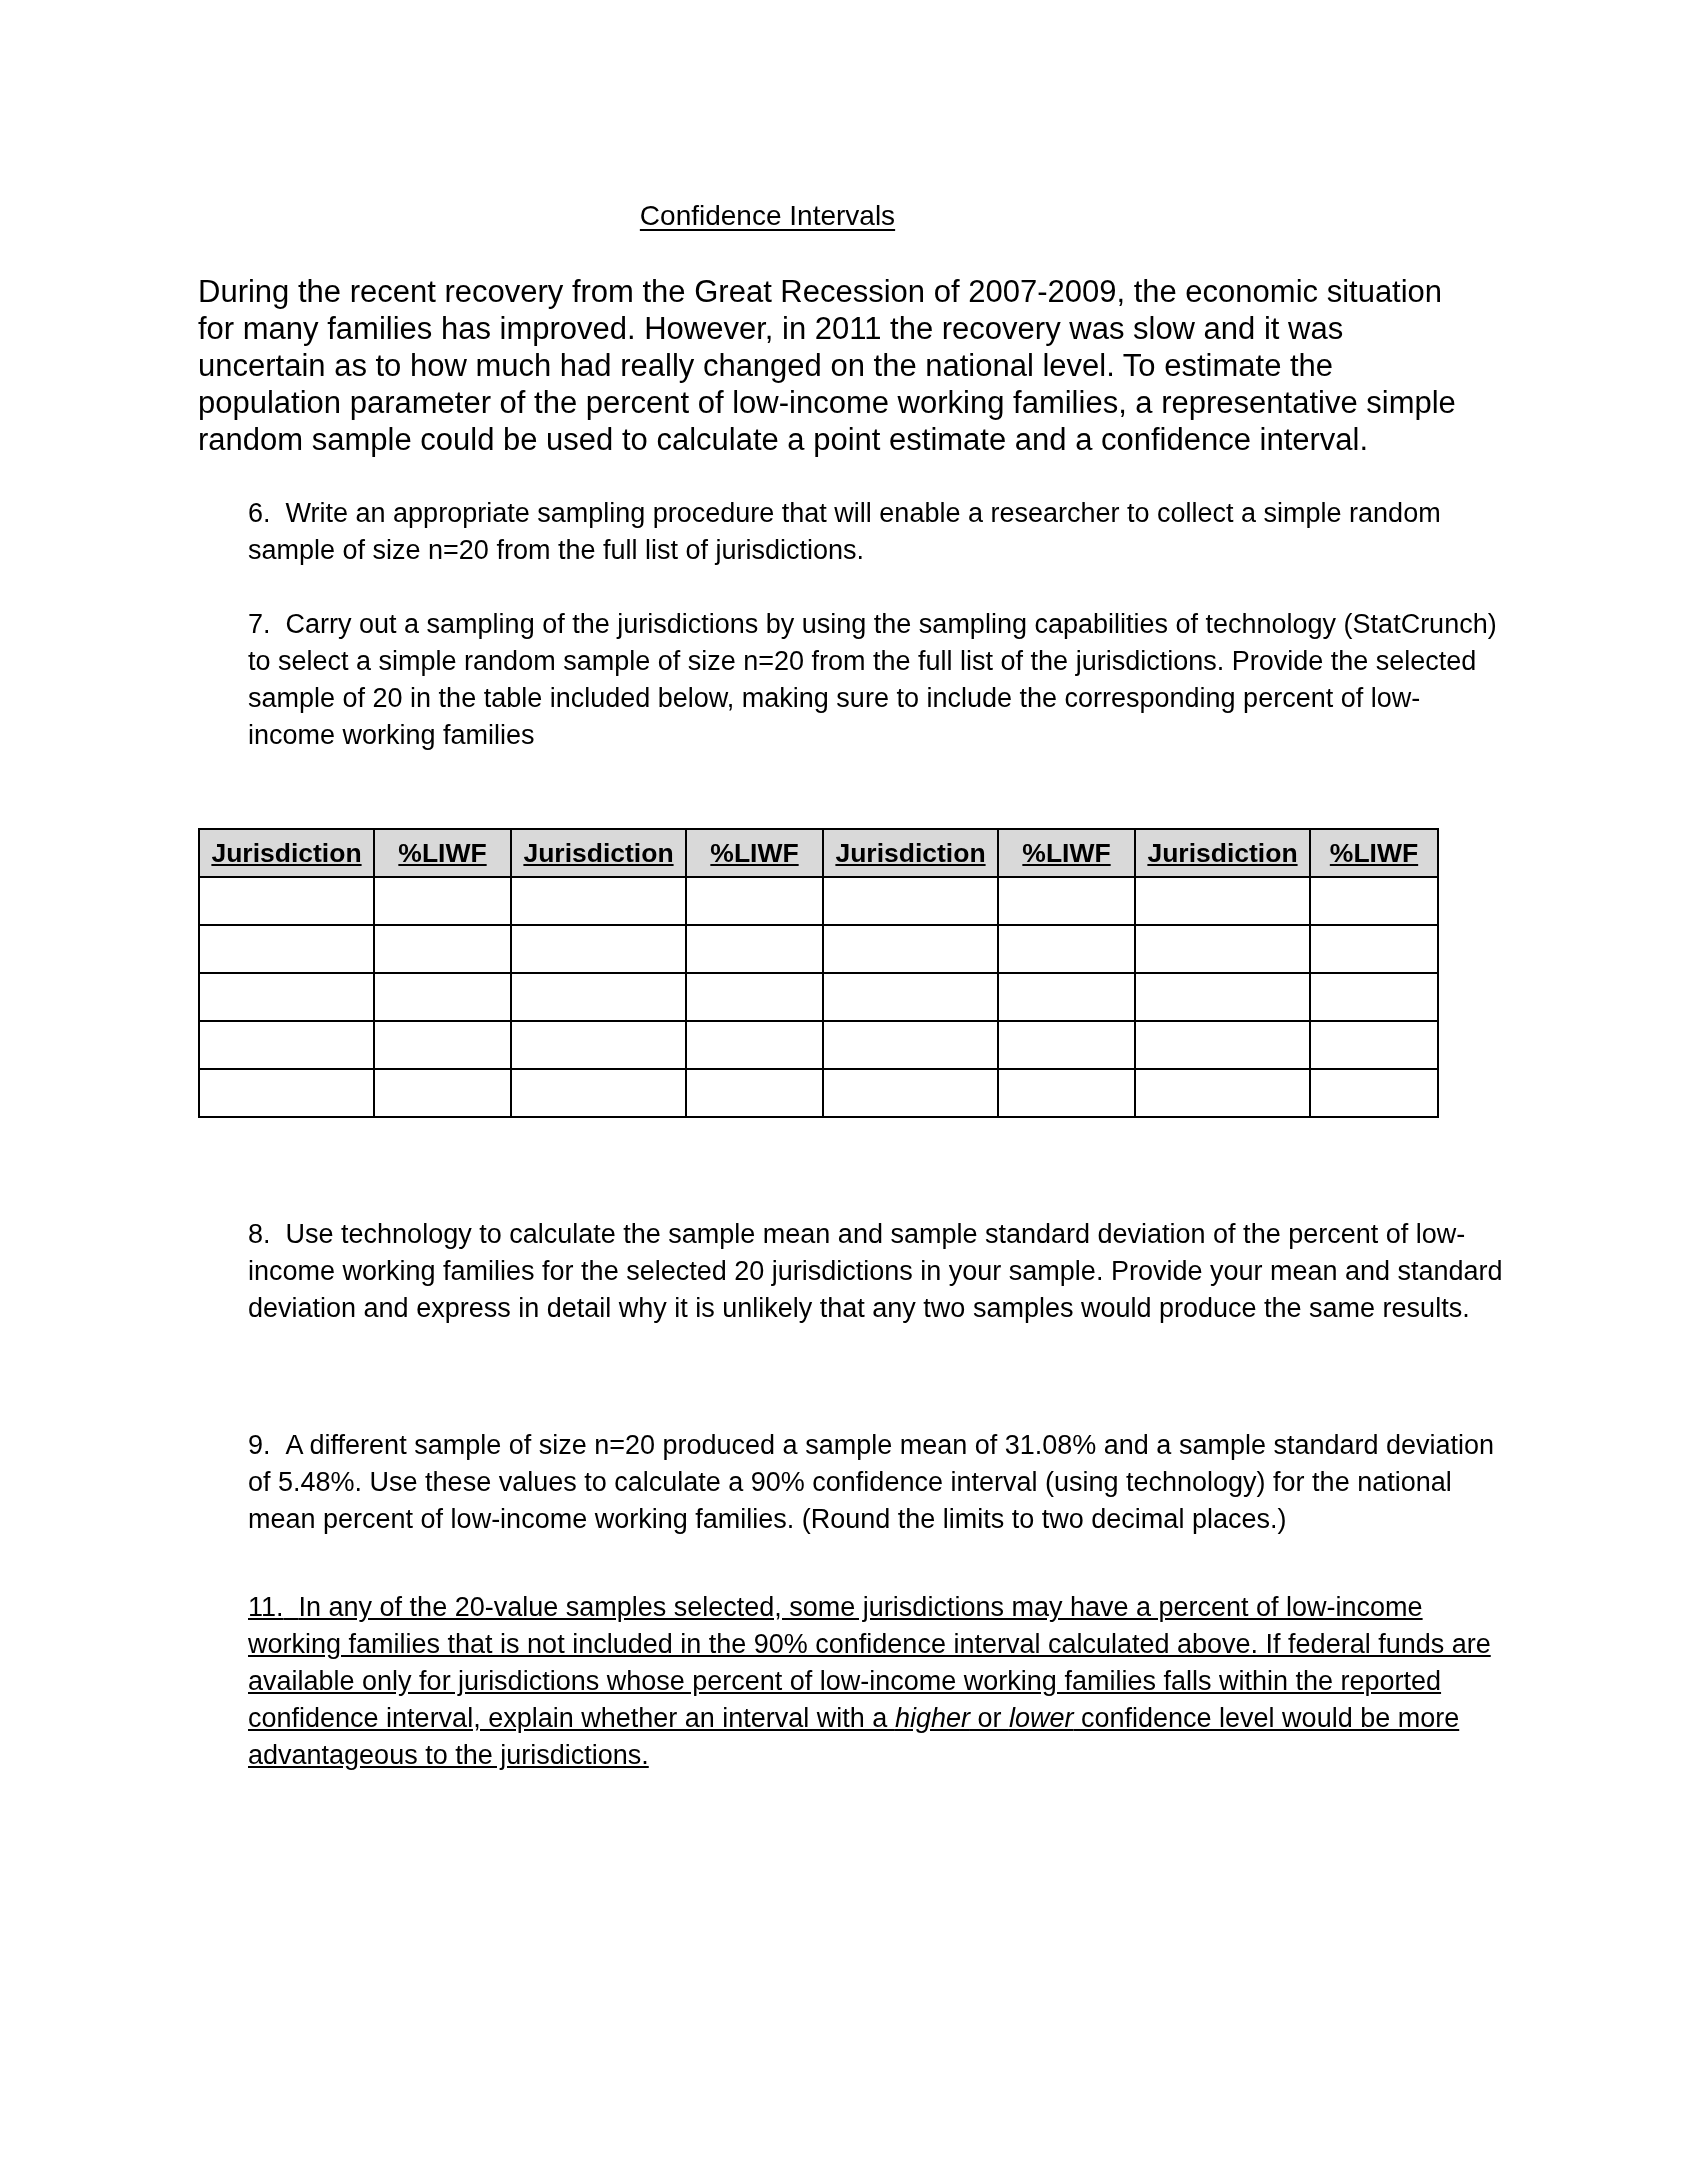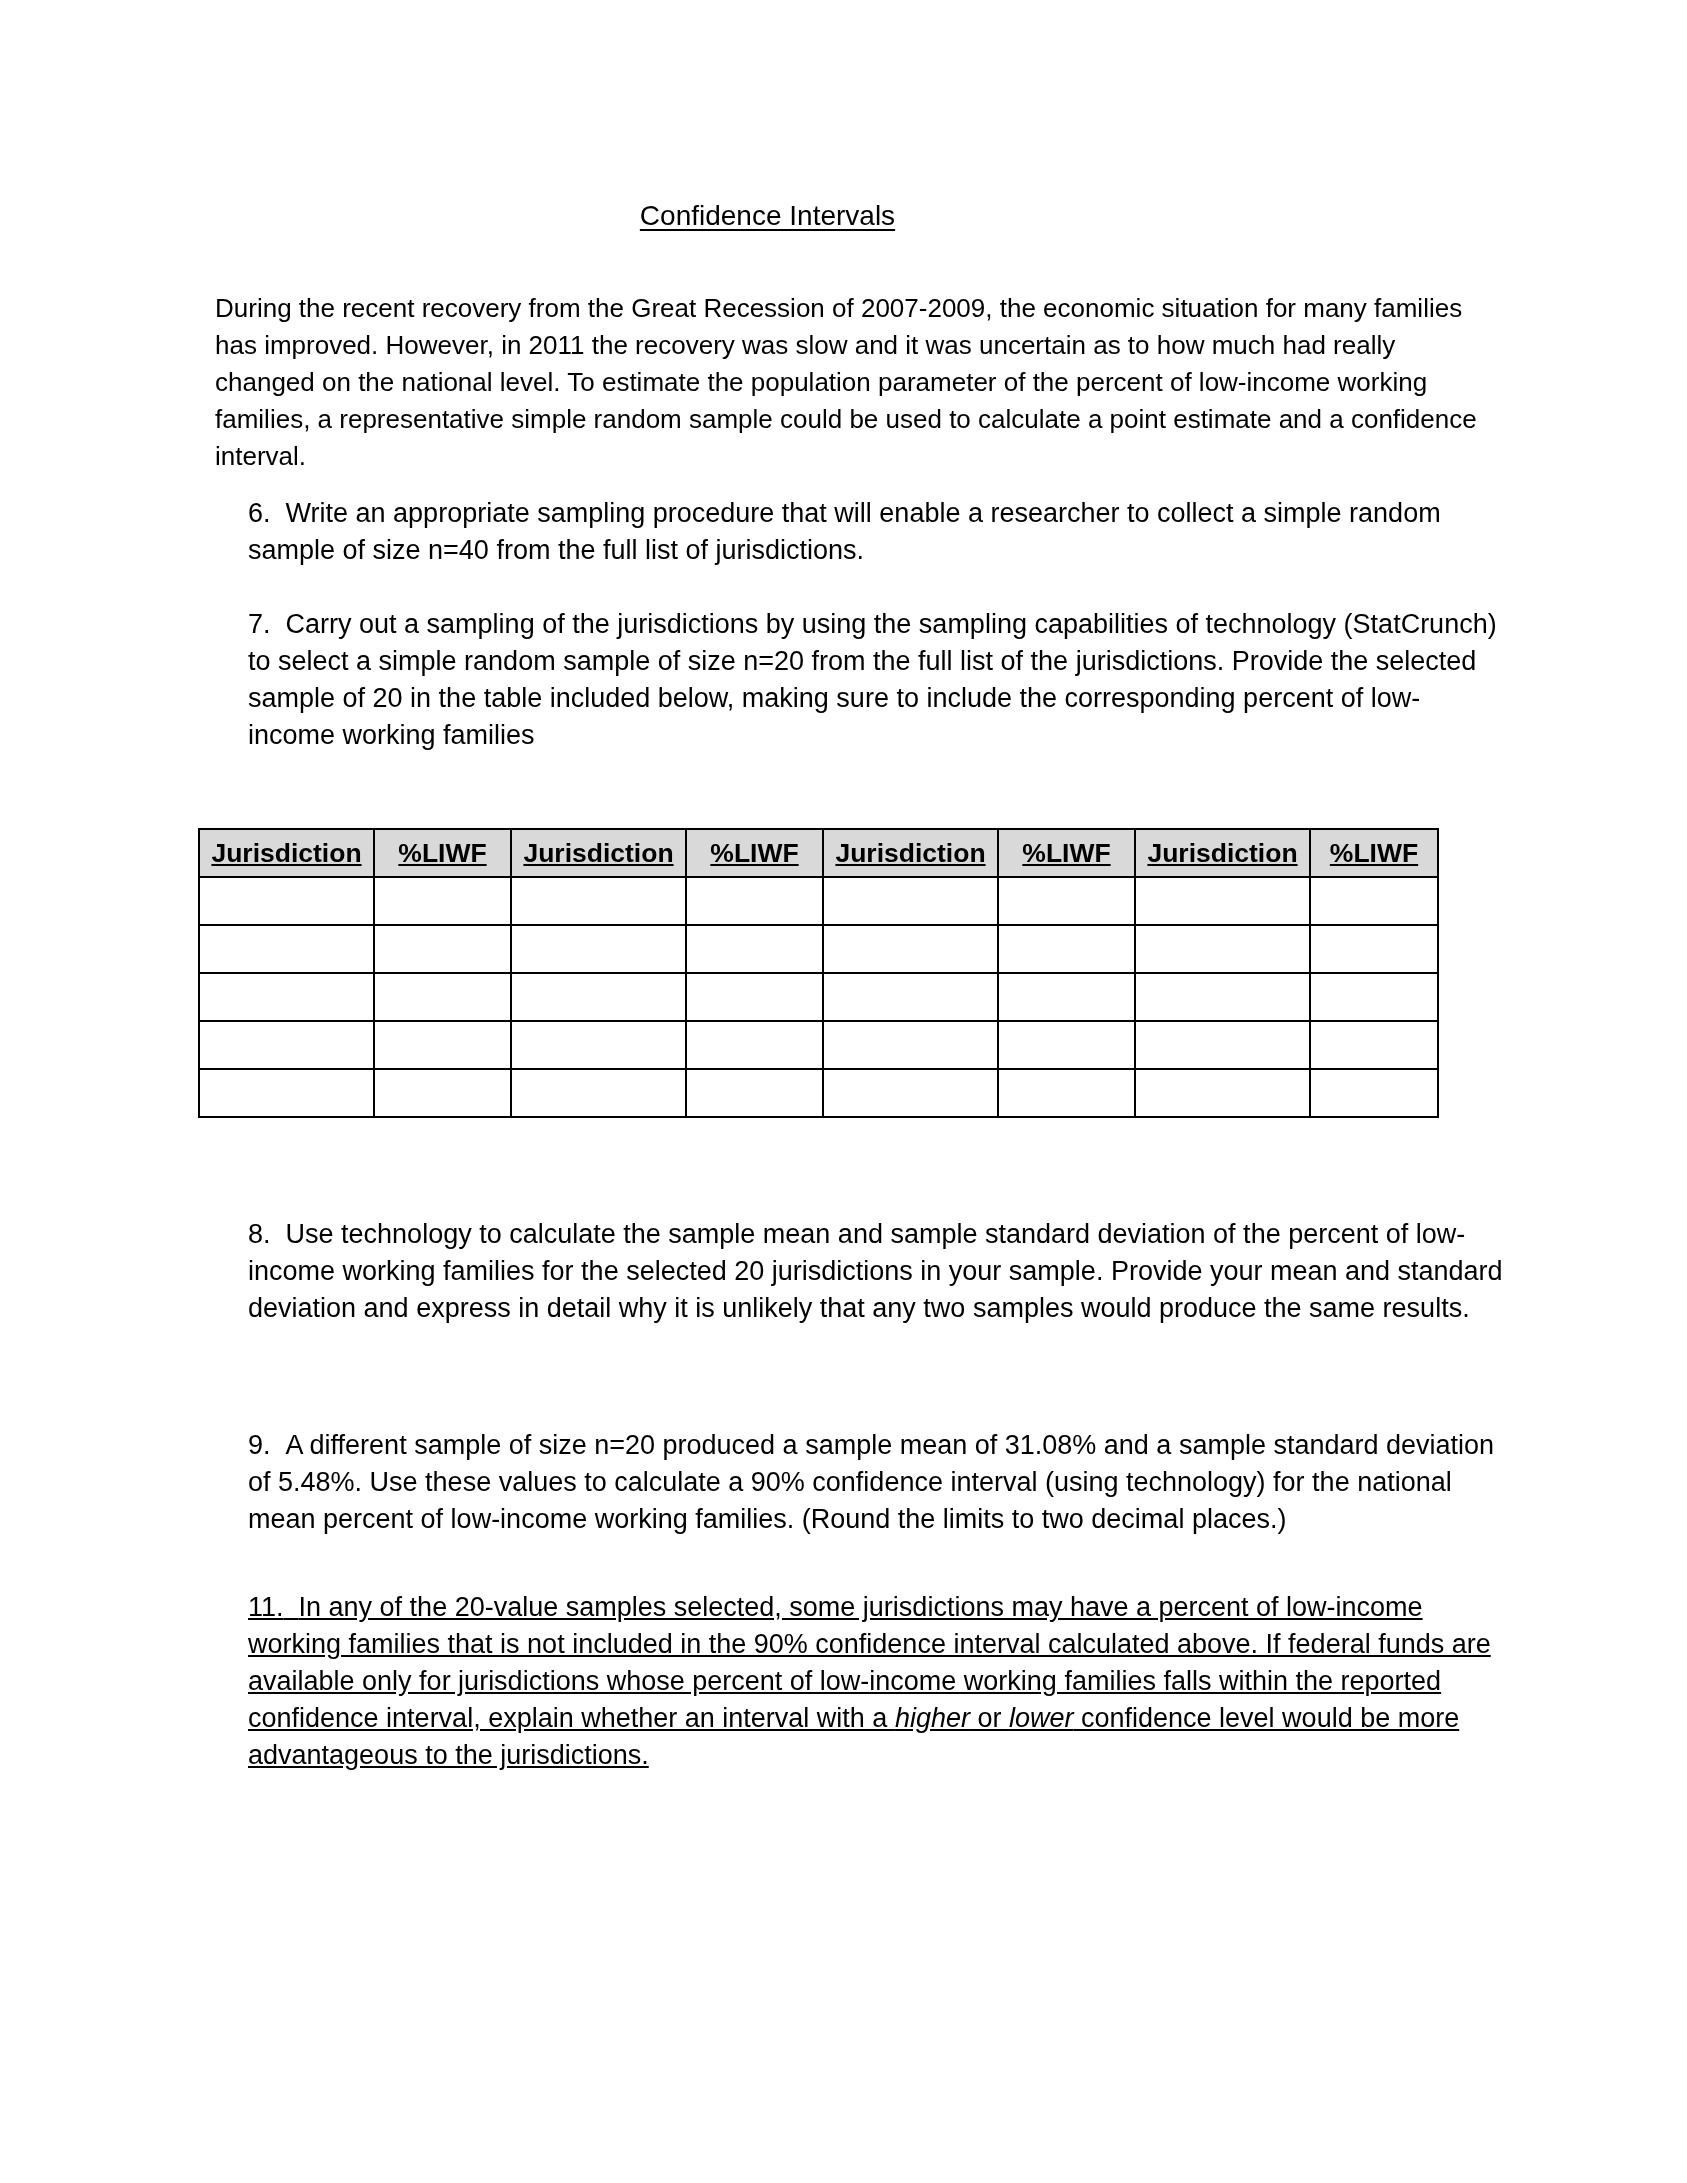--- a/index.html
+++ b/index.html
@@ -32,23 +32,23 @@
       line-height: 37px;
       text-decoration: underline;
       text-underline-offset: 4px;
       text-decoration-thickness: 2px;
     }
     .intro {
       position: absolute;
       left: 198px;
       top: 273px;
       width: 1277px;
-      font-size: 26px;
+      font-size: 31px;
       line-height: 37px;
-      margin: 17px;
+      margin: 0;
     }
     .question {
       position: absolute;
       left: 248px;
       width: 1257px;
       font-size: 27px;
       line-height: 37px;
       margin: 0;
     }
     .q-num {
@@ -111,21 +111,21 @@
 </head>
 <body>
 
 <div class="page">
 
   <div class="title">Confidence Intervals</div>
 
   <p class="intro">During the recent recovery from the Great Recession of 2007-2009, the economic situation for many families has improved. However, in 2011 the recovery was slow and it was uncertain as to how much had really changed on the national level. To estimate the population parameter of the percent of low-income working families, a representative simple random sample could be used to calculate a point estimate and a confidence interval.</p>
 
   <p class="question" id="q6">
-    <span class="q-num">6.</span><span class="q-text">Write an appropriate sampling procedure that will enable a researcher to collect a simple random sample of size n=40 from the full list of jurisdictions.</span>
+    <span class="q-num">6.</span><span class="q-text">Write an appropriate sampling procedure that will enable a researcher to collect a simple random sample of size n=20 from the full list of jurisdictions.</span>
   </p>
 
   <p class="question" id="q7">
     <span class="q-num">7.</span><span class="q-text">Carry out a sampling of the jurisdictions by using the sampling capabilities of technology (StatCrunch) to select a simple random sample of size n=20 from the full list of the jurisdictions. Provide the selected sample of 20 in the table included below, making sure to include the corresponding percent of low-income working families</span><br>
   </p>
 
   <table class="sample-table">
     <colgroup>
       <col class="c-jur">
         <col class="c-pct">

